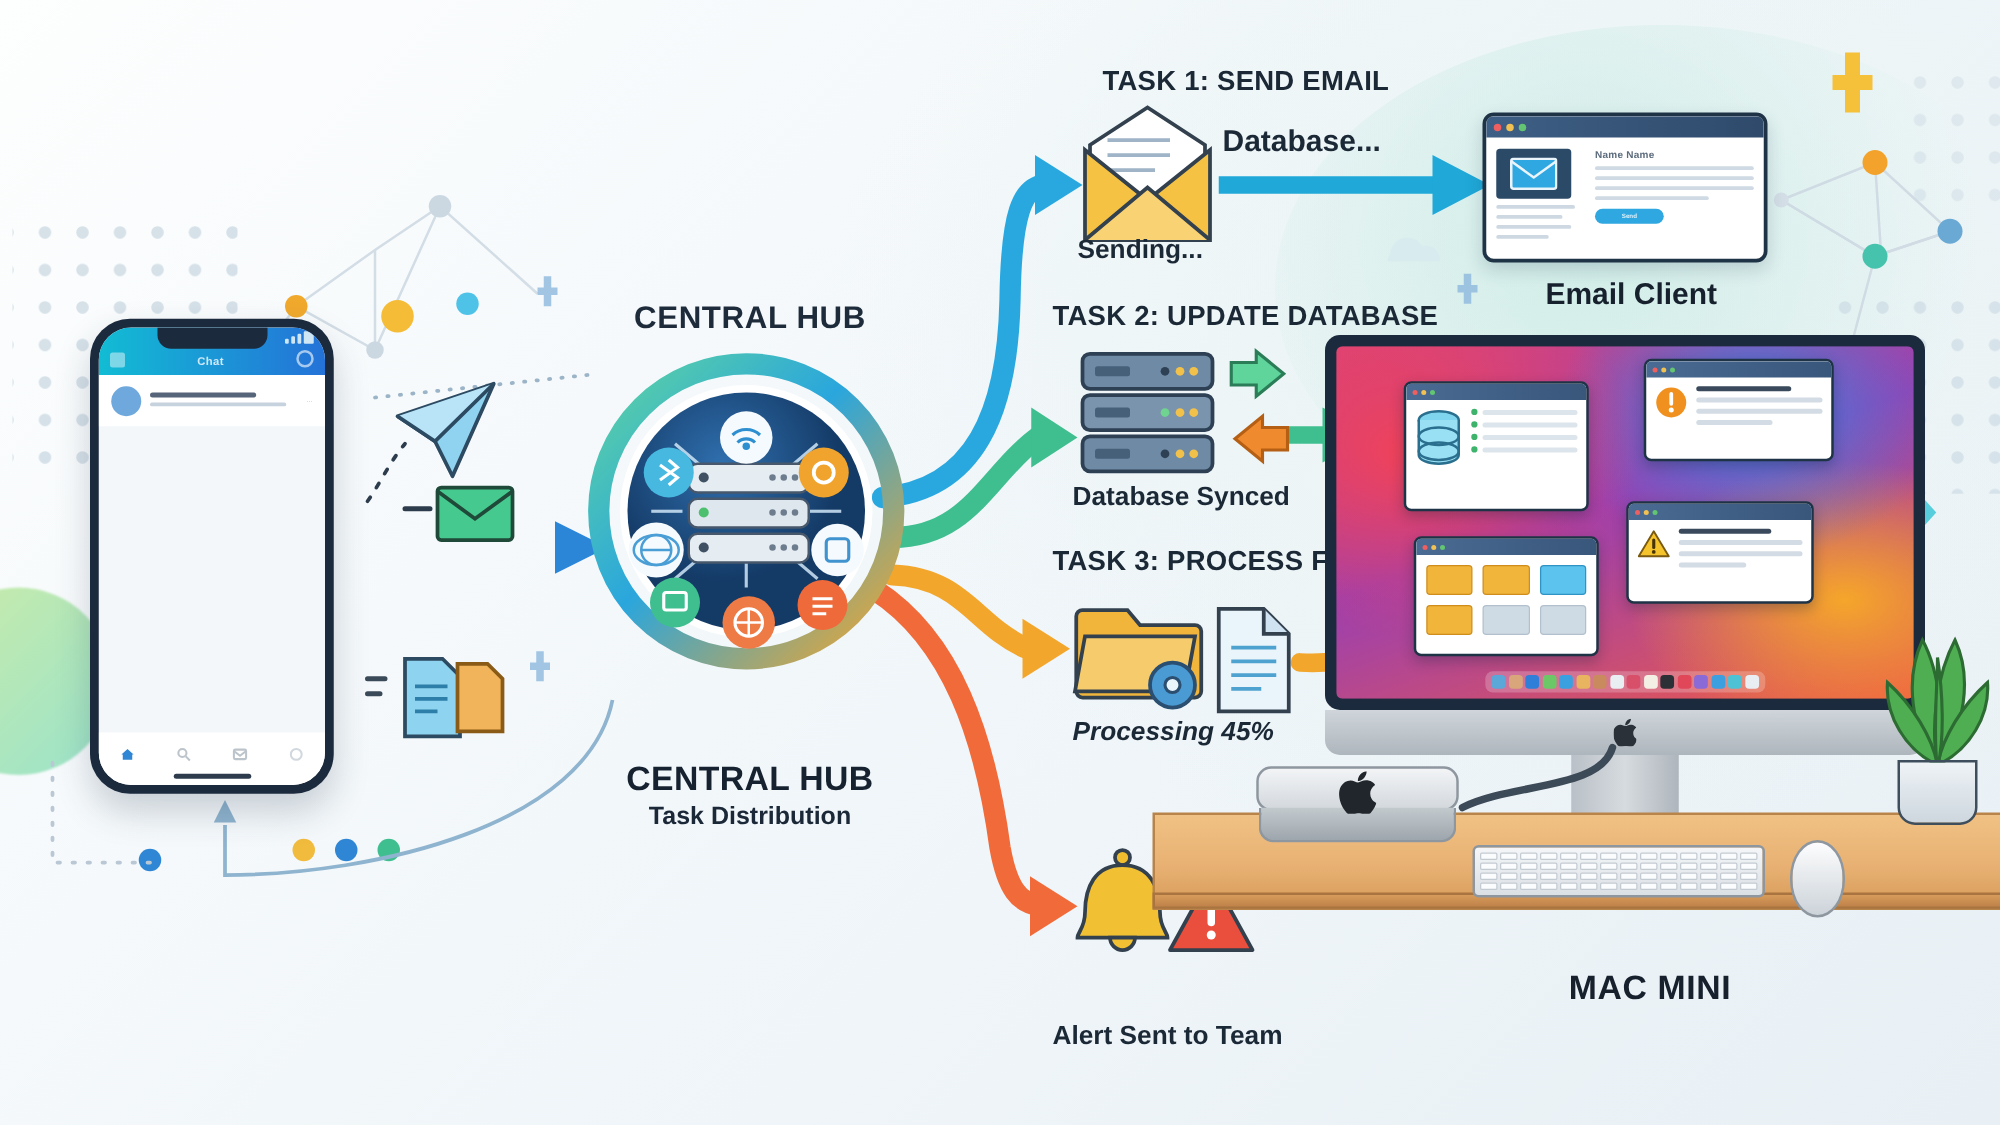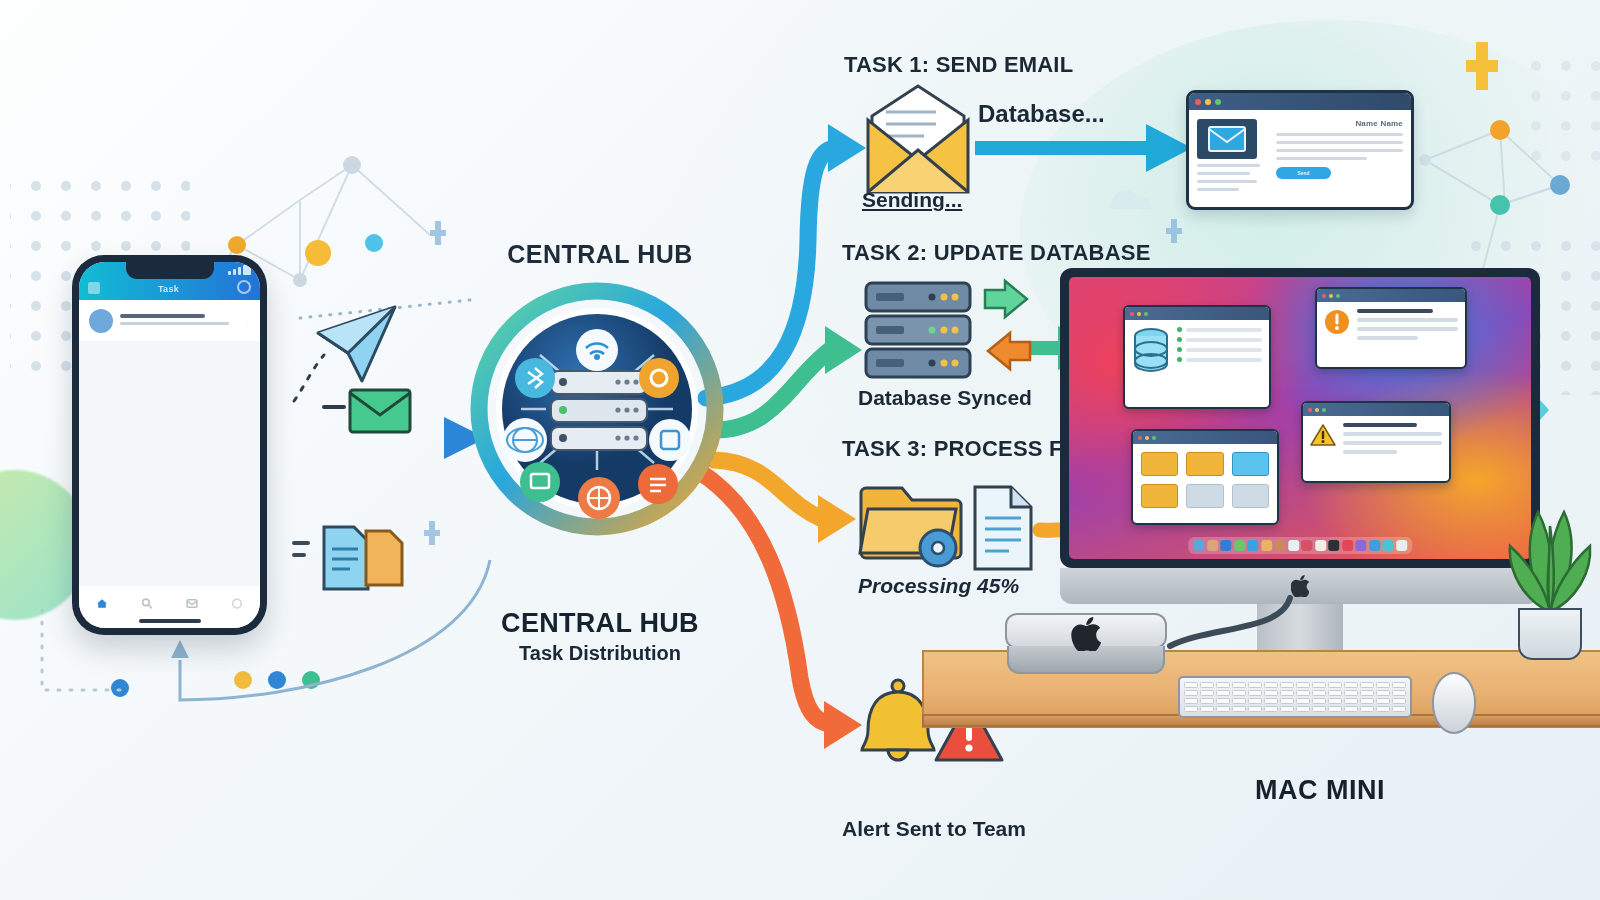--- a/index.html
+++ b/index.html
@@ -119,21 +119,21 @@
     box-shadow:0 6px 14px rgba(30,55,80,.18); }
   .win-bar { height:17px; background: linear-gradient(90deg,#3e5f85,#2f4a6b);
              display:flex; align-items:center; gap:4px; padding-left:6px;}
   .dot { width:6px;height:6px;border-radius:50%; display:block;}
   .d-r{background:#ef5f5f}.d-y{background:#f1c152}.d-g{background:#63c572}
   .mail-body { display:flex; padding:9px 8px; gap:9px; }
   .mail-left { width:70px; }
   .env-box { width:60px;height:40px;background:#2b4a68;border-radius:3px;
              display:flex;align-items:center;justify-content:center;}
   .mail-left .ln { height:3px; background:#cdd8e2; border-radius:2px; margin-top:5px;}
-  .mail-right { flex:1;text-align:right; }
+  .mail-right { flex:1; }
   .mail-name { font-size:8px; font-weight:bold; color:#5b6b7c; letter-spacing:.2px;}
   .mail-right .ln { height:3px; background:#cfdae4; border-radius:2px; margin-top:5px;}
   .mail-send { margin-top:7px; width:55px; height:12px; border-radius:6px;
                background:#2fa7e0; display:flex;align-items:center;justify-content:center;
                font-size:5px; color:#dff1fb; font-weight:bold;}
   .email-client-cap { left:1195px; top:222px; width:220px; text-align:center;
     font-size:24px; font-weight:bold; color:#17212e;}
 
   
   #mac { left:1060px; top:268px; width:480px; height:330px; }
@@ -457,21 +457,21 @@
     <div id="phone-inner">
       <div class="notch"></div>
       <div class="phone-status">
         <i style="height:4px"></i>
           <i style="height:6px"></i>
           <i style="height:8px"></i>
           <i style="height:10px;width:8px"></i>
       </div>
       <div class="phone-header">
         <div class="ph-menu"></div>
-        <div class="ph-title">Task</div>
+        <div class="ph-title">Chat</div>
         <div class="ph-search"></div>
       </div>
       <div class="chat-row">
         <div class="avatar"></div>
         <div class="chat-lines">
           <span></span>
             <span class="b"></span>
         </div>
         <div class="chat-time">···</div>
       </div>
@@ -518,22 +518,22 @@
     <path d="M4,248 h14 M4,260 h10" stroke="#3b4a58" stroke-width="4" stroke-linecap="round"></path>
   </svg>
 
 
   <div class="abs hub-label-top">CENTRAL HUB</div>
   <div class="abs hub-caption">
     <div class="l1">CENTRAL HUB</div>
     <div class="l2">Task Distribution</div>
   </div>
 
-  <div class="tl t-head" style="left:844px; top:52px;">TASK 1: SEND EMAIL</div>
-  <div class="tl t-sub" style="left:862px; top:188px;text-decoration:underline;">Sending...</div>
+  <div class="tl t-head" style="left:882px; top:52px;">TASK 1: SEND EMAIL</div>
+  <div class="tl t-sub" style="left:862px; top:188px;">Sending...</div>
   <div class="tl" style="left:978px; top:100px; font-size:24px;">Database...</div>
 
   <div class="tl t-head" style="left:842px; top:240px;">TASK 2: UPDATE DATABASE</div>
   <div class="tl t-sub" style="left:858px; top:386px;">Database Synced</div>
 
   <div class="tl t-head" style="left:842px; top:436px;">TASK 3: PROCESS FILE</div>
   <div class="tl t-sub" style="left:858px; top:574px;font-style:italic;">Processing 45%</div>
 
   <div class="tl t-sub" style="left:842px; top:817px;">Alert Sent to Team</div>
 
@@ -559,20 +559,21 @@
       <div class="mail-right">
         <div class="mail-name">Name Name</div>
         <div class="ln" style="width:100%"></div>
         <div class="ln" style="width:100%"></div>
         <div class="ln" style="width:100%"></div>
         <div class="ln" style="width:72%"></div>
         <div class="mail-send">Send</div>
       </div>
     </div>
   </div>
+  <div class="abs email-client-cap">Email Client</div>
 
   <div class="abs" id="mac">
     <div id="mac-screen">
       <div id="mac-wall">
 
         <div class="mw" style="left:54px; top:28px; width:148px; height:104px;">
           <div class="mw-bar">
             <span class="dot d-r"></span>
             <span class="dot d-y"></span>
             <span class="dot d-g"></span>

